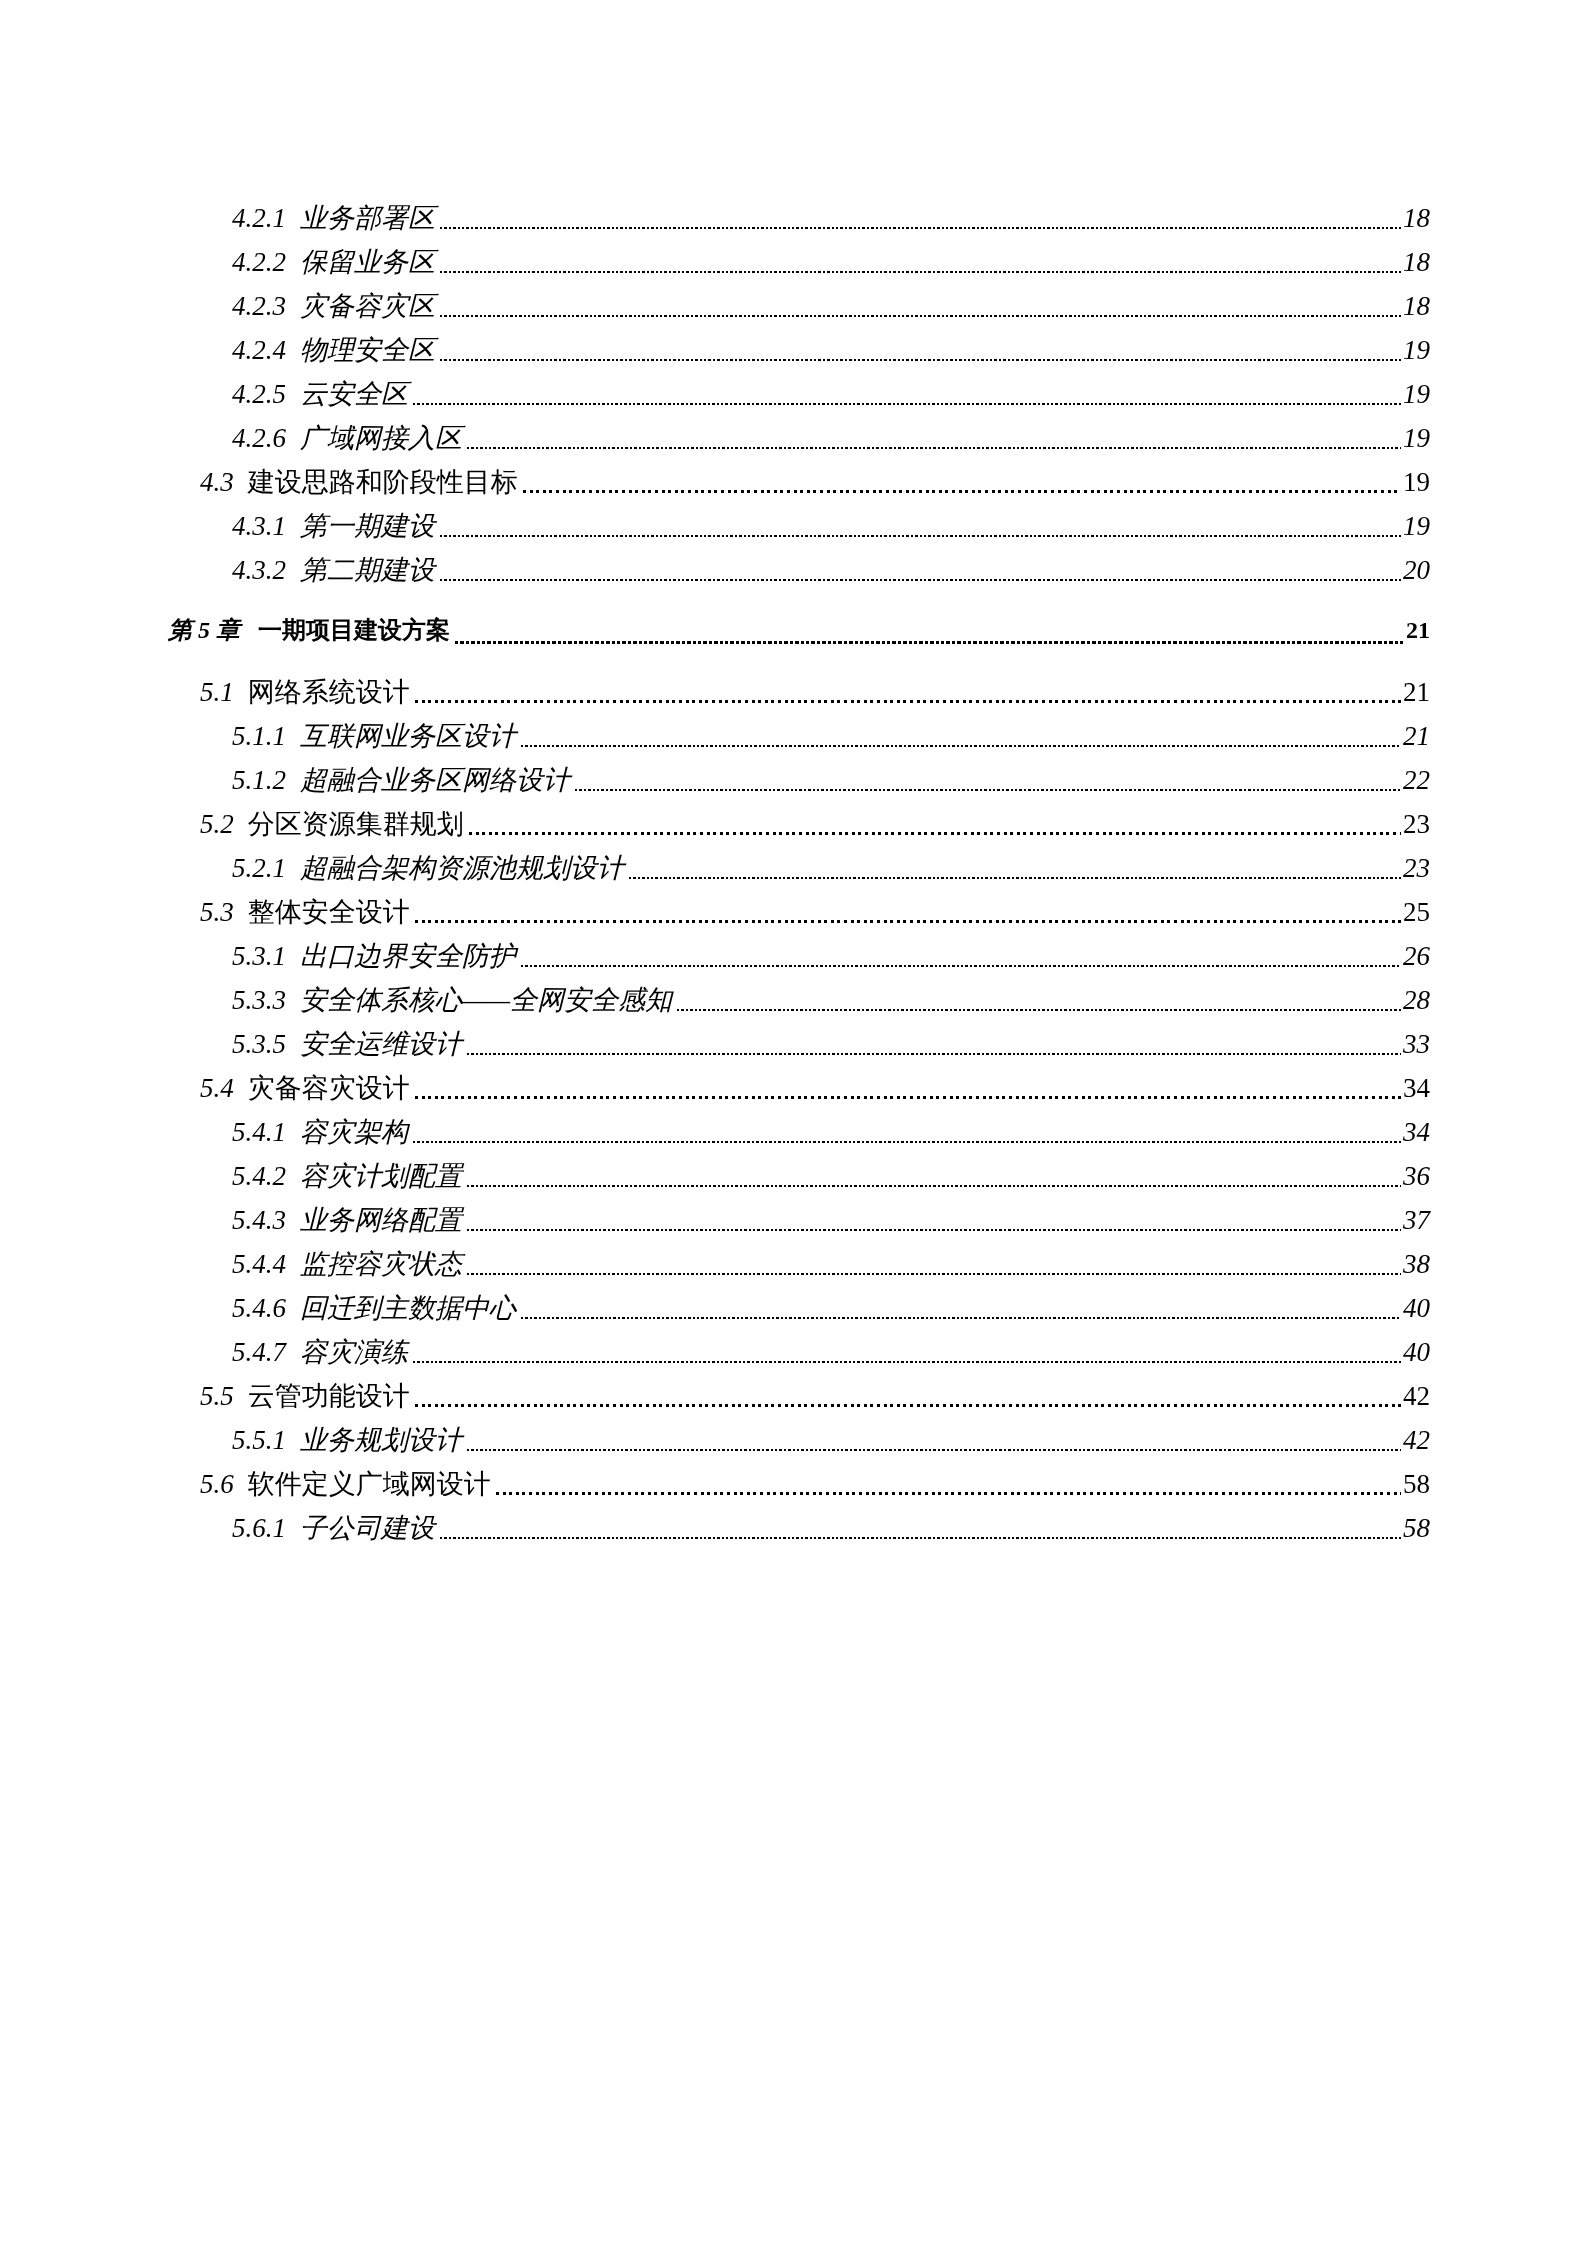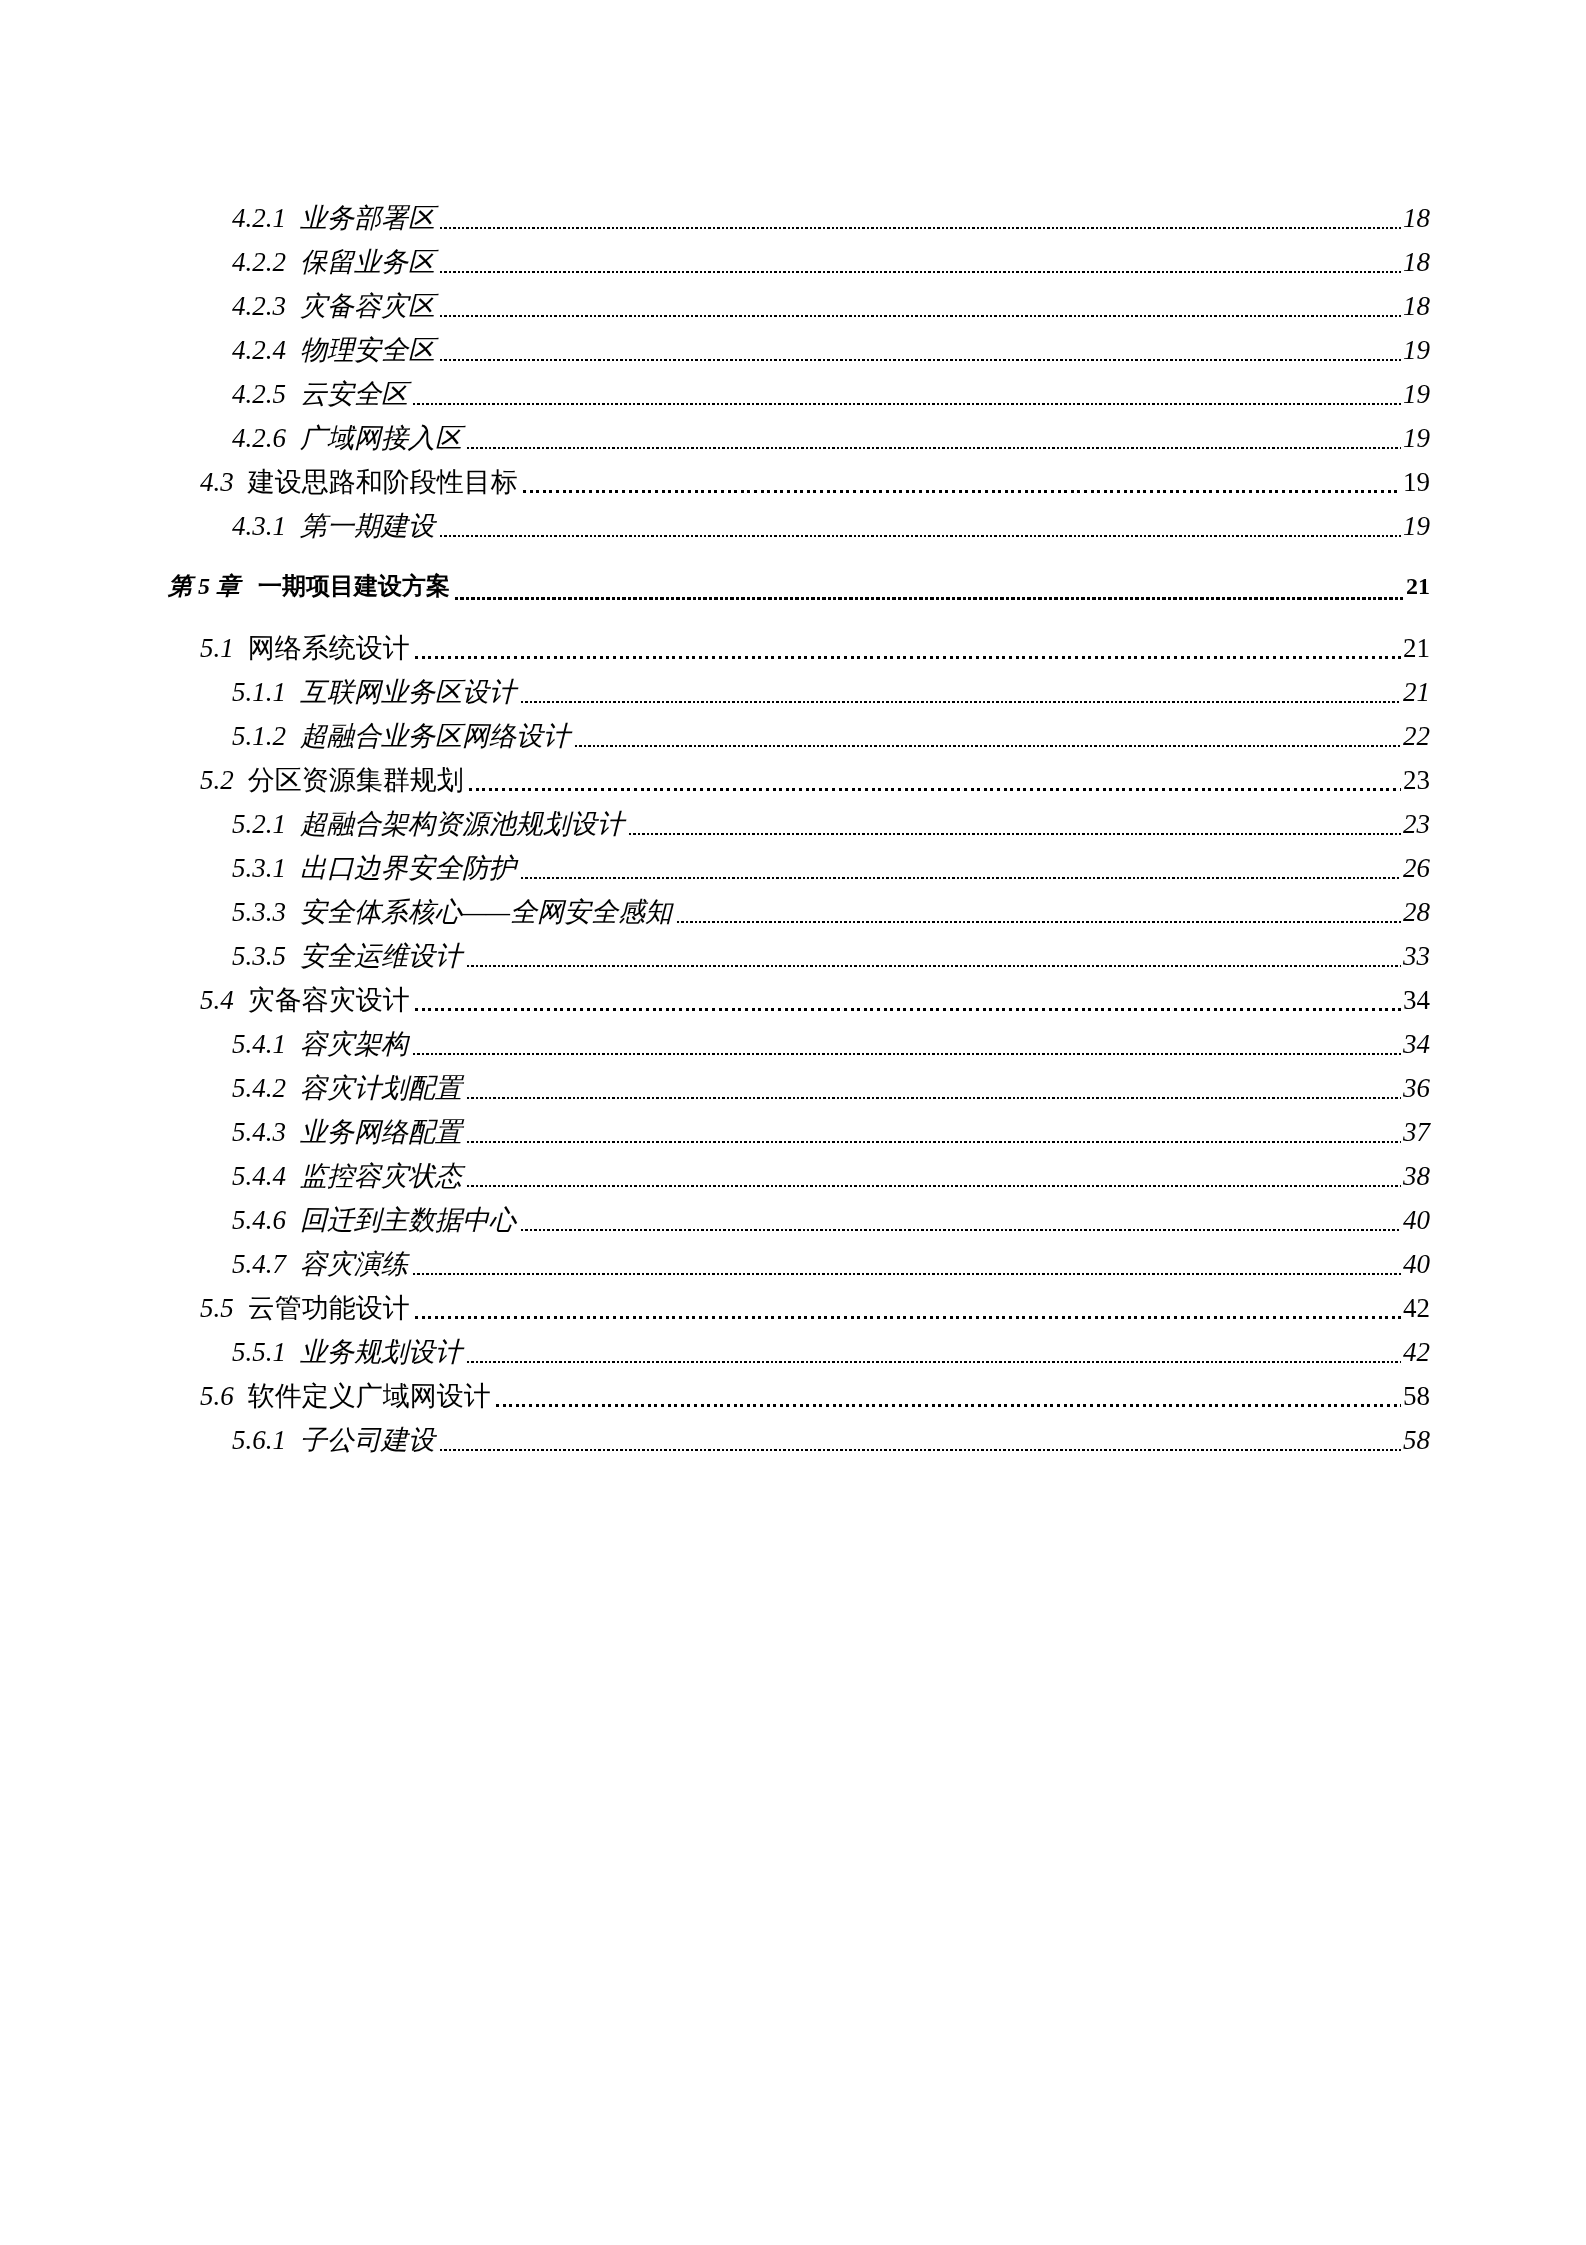--- a/index.html
+++ b/index.html
@@ -137,20 +137,26 @@
     <span class="title">建设思路和阶段性目标</span>
     <span class="leader"></span>
     <span class="pagenum">19</span>
   </div>
       <div class="toc-row level-3">
     <span class="num">4.3.1</span>
     <span class="title">第一期建设</span>
     <span class="leader"></span>
     <span class="pagenum">19</span>
   </div>
+      <div class="toc-row level-3">
+    <span class="num">4.3.2</span>
+    <span class="title">第二期建设</span>
+    <span class="leader"></span>
+    <span class="pagenum">20</span>
+  </div>
       <div class="toc-row level-1">
     <span class="num">第 5 章</span>
     <span class="title">一期项目建设方案</span>
     <span class="leader"></span>
     <span class="pagenum">21</span>
   </div>
       <div class="toc-row level-2">
     <span class="num">5.1</span>
     <span class="title">网络系统设计</span>
     <span class="leader"></span>
@@ -172,20 +178,26 @@
     <span class="num">5.2</span>
     <span class="title">分区资源集群规划</span>
     <span class="leader"></span>
     <span class="pagenum">23</span>
   </div>
       <div class="toc-row level-3">
     <span class="num">5.2.1</span>
     <span class="title">超融合架构资源池规划设计</span>
     <span class="leader"></span>
     <span class="pagenum">23</span>
+  </div>
+      <div class="toc-row level-2">
+    <span class="num">5.3</span>
+    <span class="title">整体安全设计</span>
+    <span class="leader"></span>
+    <span class="pagenum">25</span>
   </div>
       <div class="toc-row level-3">
     <span class="num">5.3.1</span>
     <span class="title">出口边界安全防护</span>
     <span class="leader"></span>
     <span class="pagenum">26</span>
   </div>
       <div class="toc-row level-3">
     <span class="num">5.3.3</span>
     <span class="title">安全体系核心——全网安全感知</span>

